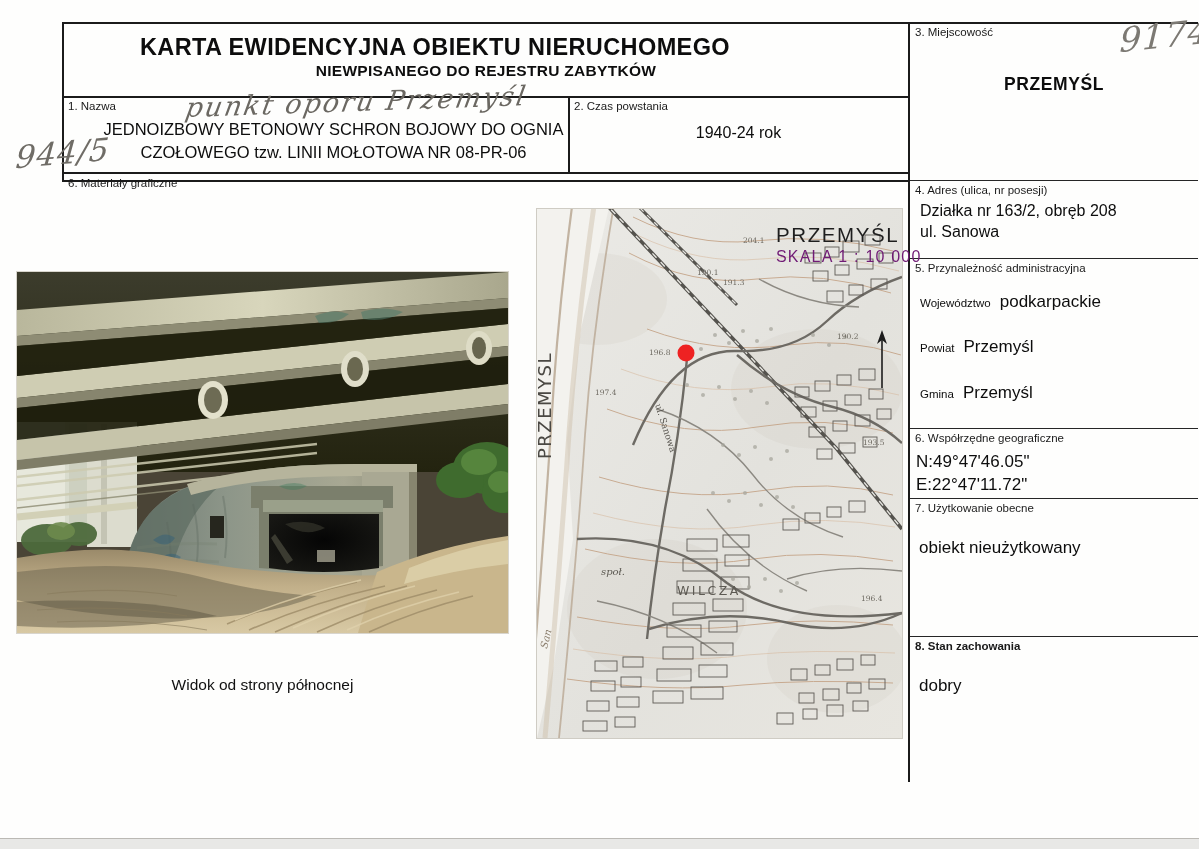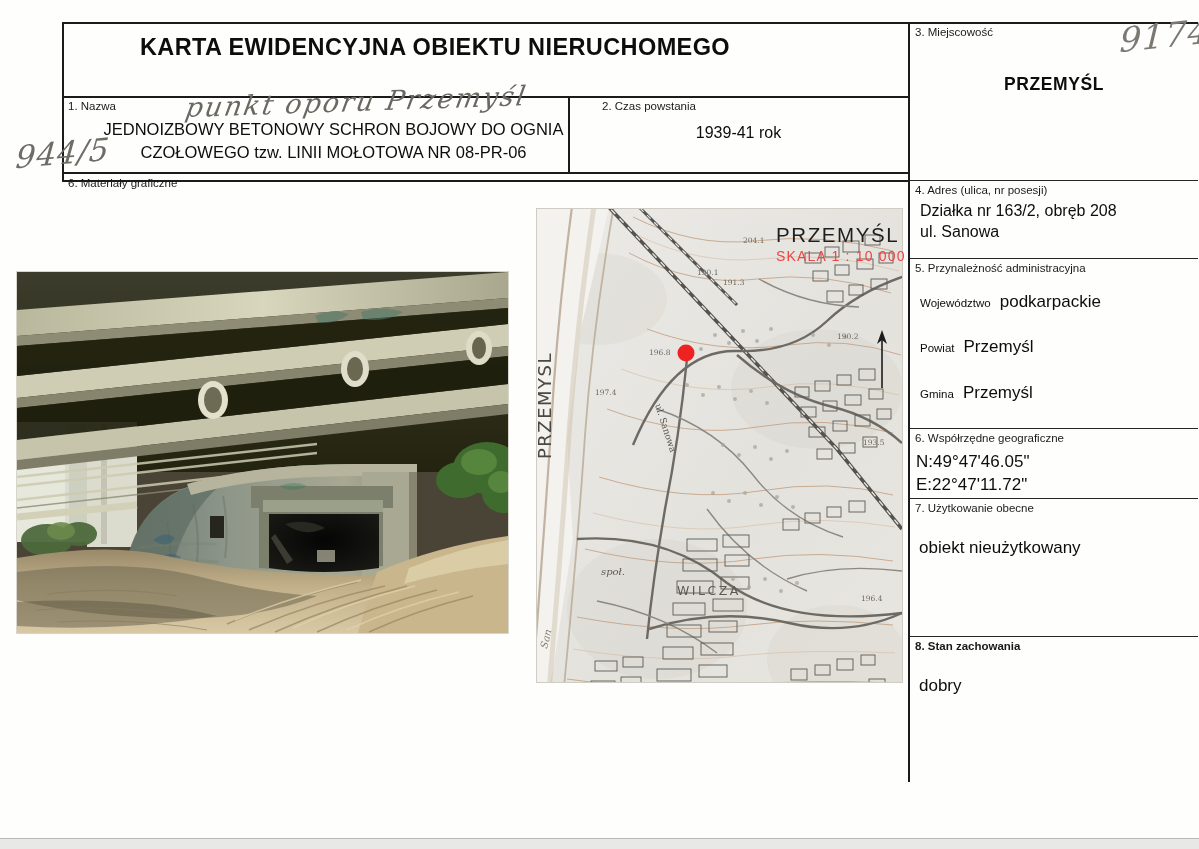--- a/index.html
+++ b/index.html
@@ -218,42 +218,42 @@
     font-size: 15.5px;
     color: #111;
   }
 
   
   .map {
     position: absolute;
     left: 537px;
     top: 209px;
     width: 365px;
-    height: 473px;
+    height: 529px;
     overflow: hidden;
     background: #e5e5e5;
     box-shadow: 0 0 0 1px #cfccc4;
   }
   .map svg { display: block; }
 
   .map-title {
     position: absolute;
     left: 776px;
     top: 223px;
     font-size: 20.5px;
     letter-spacing: 1.6px;
     color: #1e1e1e;
   }
   .map-scale {
     position: absolute;
     left: 776px;
     top: 248px;
-    font-size: 14px;
+    font-size: 16px;
     letter-spacing: 1.2px;
-    color: #ef4444;
+    color: #701a75;
   }
   .map-north {
     position: absolute;
     left: 870px;
     top: 330px;
     width: 24px;
     height: 60px;
   }
 </style>
 </head>
@@ -276,33 +276,34 @@
   <div class="vline" style="left:568px; top:96px; height:76px;"></div>
   <div class="vline" style="left:908px; top:22px; height:760px;"></div>
 
   <div class="hline thin" style="left:910px; top:180px; width:288px;"></div>
   <div class="hline thin" style="left:910px; top:258px; width:288px;"></div>
   <div class="hline thin" style="left:910px; top:428px; width:288px;"></div>
   <div class="hline thin" style="left:910px; top:498px; width:288px;"></div>
   <div class="hline thin" style="left:910px; top:636px; width:288px;"></div>
 
   <div class="title-main">KARTA EWIDENCYJNA OBIEKTU NIERUCHOMEGO</div>
+  <div class="title-sub">NIEWPISANEGO DO REJESTRU ZABYTKÓW</div>
 
   <div class="field-label" style="left:68px; top:100px;">1. Nazwa</div>
-  <div class="field-label" style="left:574px; top:100px;margin-left:28px;">2. Czas powstania</div>
+  <div class="field-label" style="left:574px; top:100px;">2. Czas powstania</div>
   <div class="field-label" style="left:915px; top:26px;">3. Miejscowość</div>
   <div class="field-label" style="left:915px; top:184px;">4. Adres (ulica, nr posesji)</div>
   <div class="field-label" style="left:915px; top:262px;">5. Przynależność administracyjna</div>
   <div class="field-label" style="left:915px; top:432px;">6. Współrzędne geograficzne</div>
   <div class="field-label" style="left:915px; top:502px;">7. Użytkowanie obecne</div>
   <div class="field-label" style="left:915px; top:640px;font-weight:bold;">8. Stan zachowania</div>
   <div class="field-label" style="left:68px; top:177px;">6. Materiały graficzne</div>
 
   <div class="value nazwa-value">JEDNOIZBOWY BETONOWY SCHRON BOJOWY DO OGNIA CZOŁOWEGO tzw. LINII MOŁOTOWA NR 08-PR-06</div>
-  <div class="value czas-value">1939-41 rok</div>
+  <div class="value czas-value">1940-24 rok</div>
   <div class="value miejscowosc-value">PRZEMYŚL</div>
   <div class="value adres-value">Działka nr 163/2, obręb 208
 ul. Sanowa</div>
 
   <div class="admin-row" style="top:292px;">
     <span class="k">Województwo</span><span class="v">podkarpackie</span>
   </div>
   <div class="admin-row" style="top:337px;">
     <span class="k">Powiat</span><span class="v">Przemyśl</span>
   </div>
@@ -475,20 +476,21 @@
         <path d="M330 358 q52 -24 112 -38"></path>
       </g>
       <g stroke="#877a5c" stroke-width="1.2" opacity="0.6" fill="none">
         <path d="M30 322 q70 -8 130 2"></path>
         <path d="M20 338 q80 -6 150 6"></path>
         <path d="M40 350 q80 -4 150 8"></path>
       </g>
     </svg>
   </div>
 
+  <div class="photo-caption">Widok od strony północnej</div>
 
   <div class="map">
     <svg width="365" height="529" viewBox="0 0 365 529" xmlns="http://www.w3.org/2000/svg" role="img">
       <defs>
         <linearGradient id="mapBase" x1="0" y1="0" x2="1" y2="1">
           <stop offset="0%" stop-color="#ebeae6"></stop>
           <stop offset="55%" stop-color="#e3e2dd"></stop>
           <stop offset="100%" stop-color="#e8e6e0"></stop>
         </linearGradient>
       </defs>

